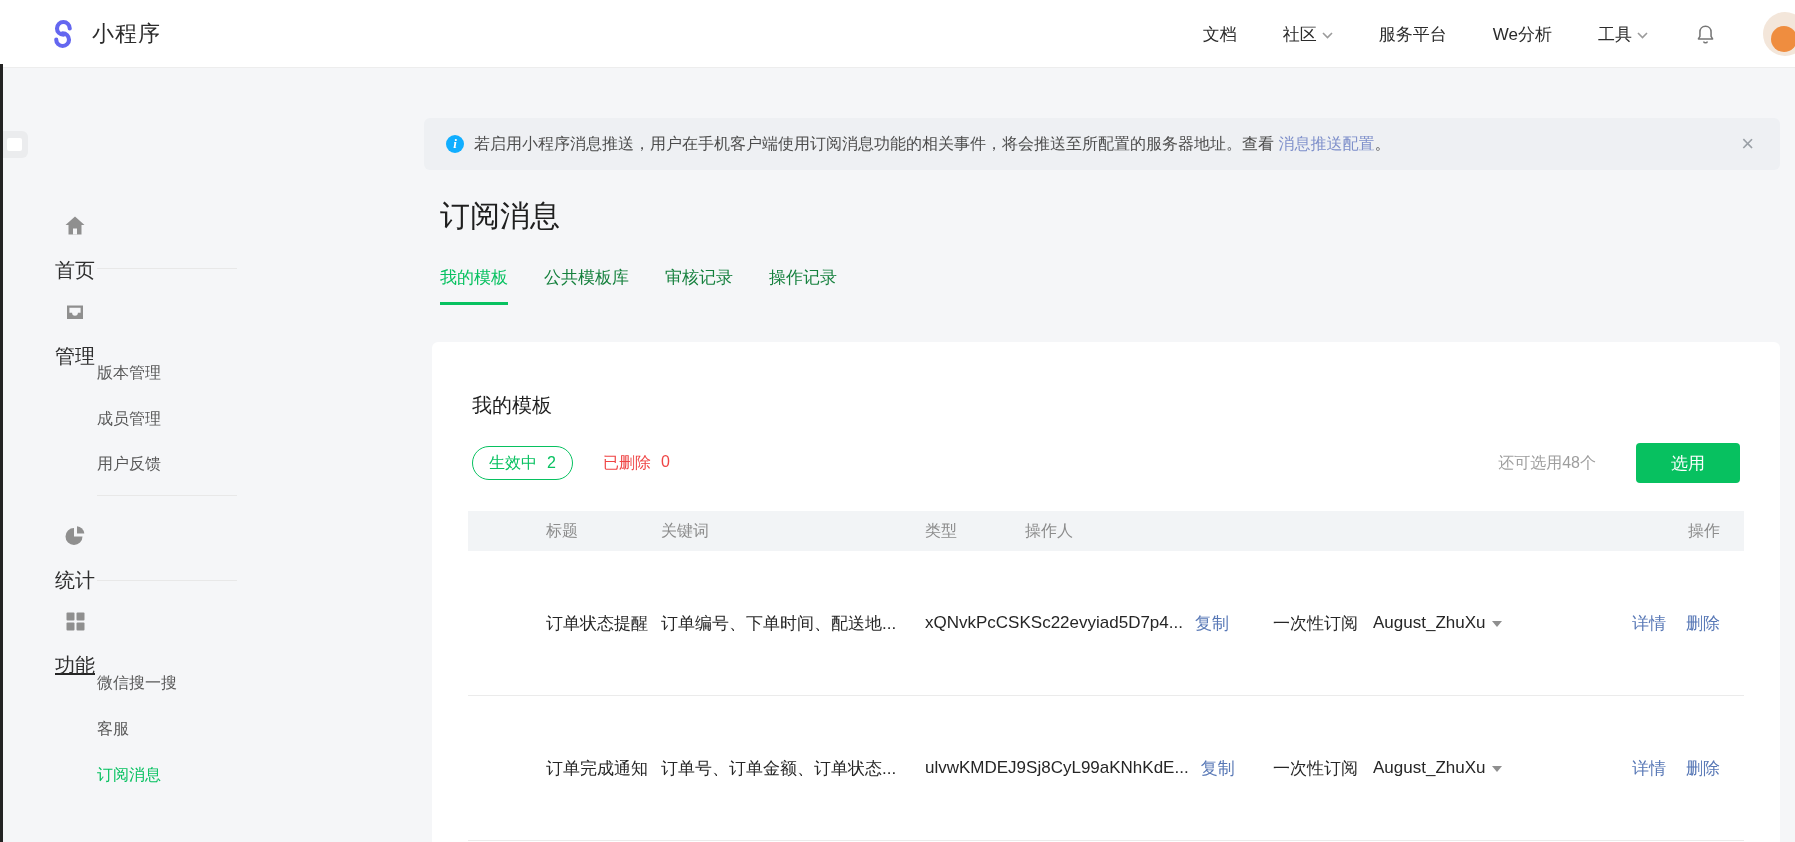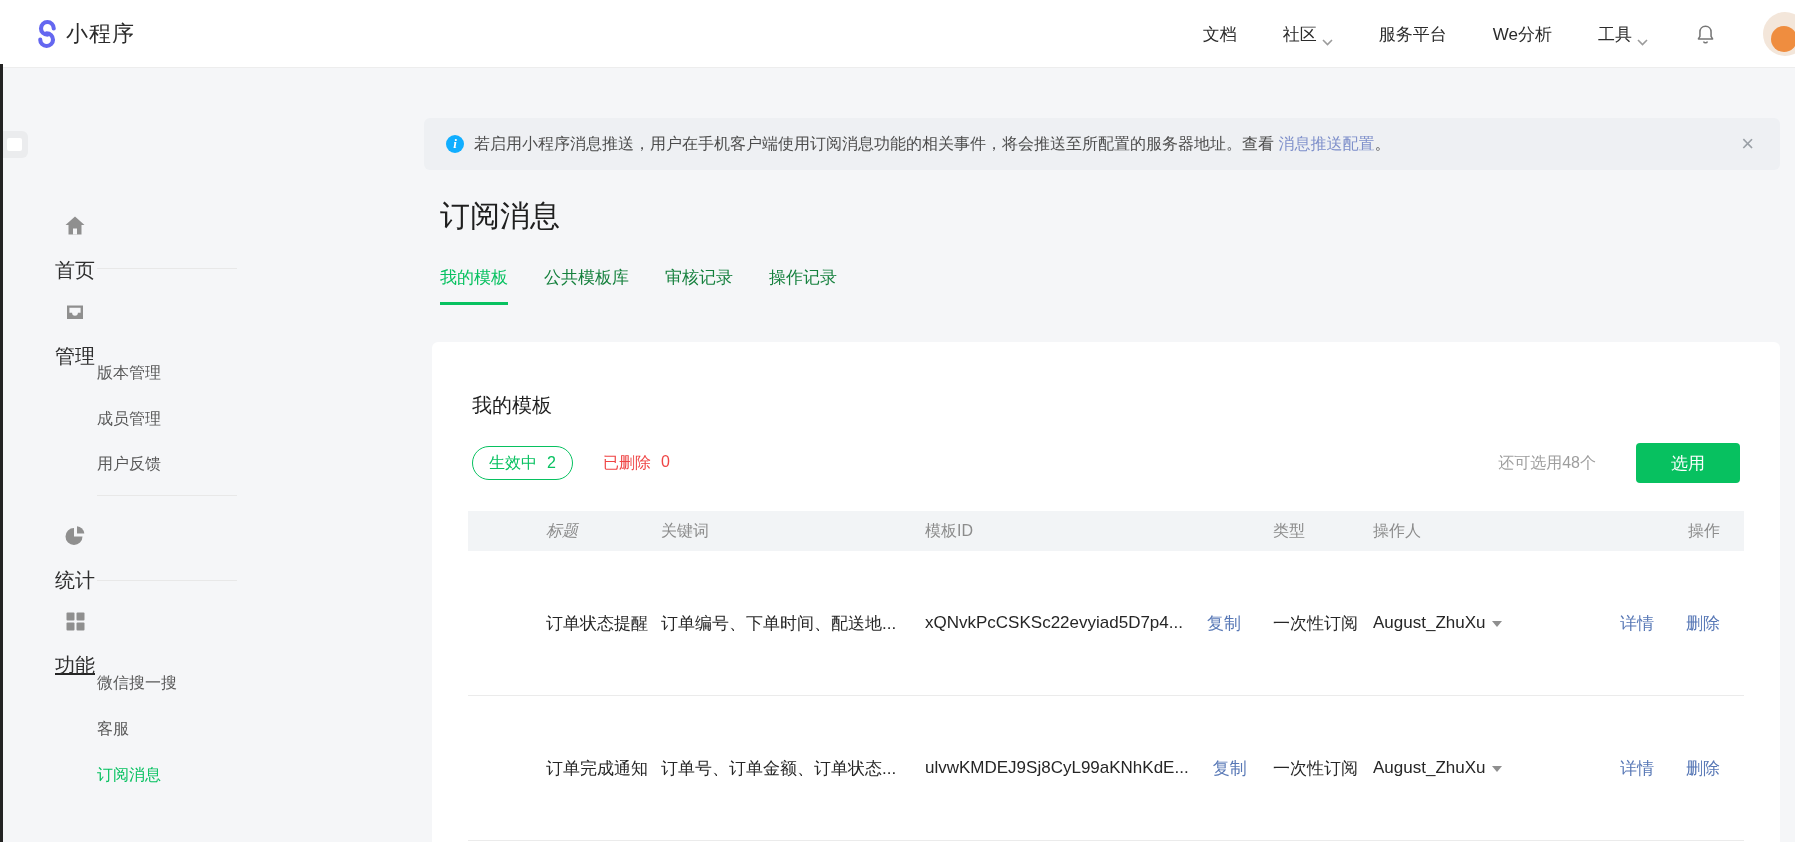--- a/index.html
+++ b/index.html
@@ -7,24 +7,24 @@
     --info:#10aeff; --logo:#6467f0;
   }
   *{margin:0;padding:0;box-sizing:border-box;}
   body{margin:0;background:#fff;}
   #app{position:relative;width:1795px;height:842px;overflow:hidden;
        font-family:"Liberation Sans","DejaVu Sans",sans-serif;color:#262626;background:#fff;}
 
   
   .navbar{position:absolute;top:0;left:0;right:0;height:68px;background:#fff;
           border-bottom:1px solid #ededed;z-index:10;}
-  .logo{position:absolute;left:32px;top:0;height:68px;display:flex;align-items:center;gap:4px;}
+  .logo{position:absolute;left:48px;top:0;height:68px;display:flex;align-items:center;gap:14px;}
   .logo-text{font-size:22px;color:#2b2b2b;letter-spacing:1px;}
   .nav-right{position:absolute;right:0;top:0;height:68px;display:flex;align-items:center;gap:46px;padding-right:6px;}
-  .nav-item{font-size:17px;color:#2b2b2b;display:flex;align-items:flex-end;gap:5px;cursor:pointer;white-space:nowrap;}
+  .nav-item{font-size:17px;color:#2b2b2b;display:flex;align-items:center;gap:5px;cursor:pointer;white-space:nowrap;}
   .chev{display:inline-block;margin-top:2px;}
   .bell-wrap{display:flex;align-items:center;}
   .avatar{width:44px;height:44px;border-radius:50%;background:#f3e6da;position:relative;overflow:hidden;margin-right:-18px;flex:0 0 auto;}
   .avatar::after{content:"";position:absolute;left:8px;top:14px;width:26px;height:26px;border-radius:50%;background:#ef8d3f;}
 
   
   .page-bg{position:absolute;left:0;top:68px;right:0;bottom:0;background:#f5f6f8;}
   .left-strip{position:absolute;left:0;top:64px;width:3px;bottom:0;background:#232323;z-index:40;}
   .collapse-badge{position:absolute;left:0;top:131px;width:28px;height:27px;background:#ebecee;border-radius:0 6px 6px 0;z-index:30;}
   .collapse-badge .inner{position:absolute;left:7px;top:7px;width:15px;height:13px;background:#fff;border-radius:2px;}
@@ -69,22 +69,22 @@
   
   .table{margin:28px 36px 0 36px;}
   .thead{display:flex;align-items:center;height:40px;background:#f2f4f6;color:#8c8c8c;font-size:16px;}
   .trow{display:flex;align-items:center;height:145px;border-bottom:1px solid #ebebeb;font-size:17px;color:#262626;}
   .c1{flex:0 0 193px;padding-left:78px;}
   .c2{flex:0 0 264px;}
   .c3{flex:0 0 348px;display:flex;align-items:center;gap:12px;white-space:nowrap;}
   .c4{flex:0 0 100px;}
   .c5{flex:0 0 180px;display:flex;align-items:center;gap:7px;}
   .c6{flex:1;display:flex;justify-content:flex-end;gap:20px;padding-right:24px;}
-  .thead .c1{padding-left:78px;font-style:italic;}
-  .link{color:var(--link);cursor:pointer;white-space:nowrap;margin-left:12px;}
+  .thead .c1{padding-left:78px;}
+  .link{color:var(--link);cursor:pointer;white-space:nowrap;}
   .caret{width:0;height:0;border-left:5px solid transparent;border-right:5px solid transparent;
          border-top:6px solid #8f8f8f;margin-top:2px;cursor:pointer;}
 </style>
 </head>
 <body>
 
 <div id="app">
 
   <div class="navbar">
     <div class="logo">
@@ -208,21 +208,20 @@
       </span>
       <span class="spacer"></span>
       <span class="quota">还可选用48个</span>
       <button class="btn-green">选用</button>
     </div>
 
     <div class="table">
       <div class="thead">
         <span class="c1">标题</span>
         <span class="c2">关键词</span>
-        <span class="c3">模板ID</span>
         <span class="c4">类型</span>
         <span class="c5">操作人</span>
         <span class="c6">操作</span>
       </div>
 
       <div class="trow">
         <span class="c1">订单状态提醒</span>
         <span class="c2">订单编号、下单时间、配送地...</span>
         <span class="c3">
             <span>xQNvkPcCSKSc22evyiad5D7p4...</span>

